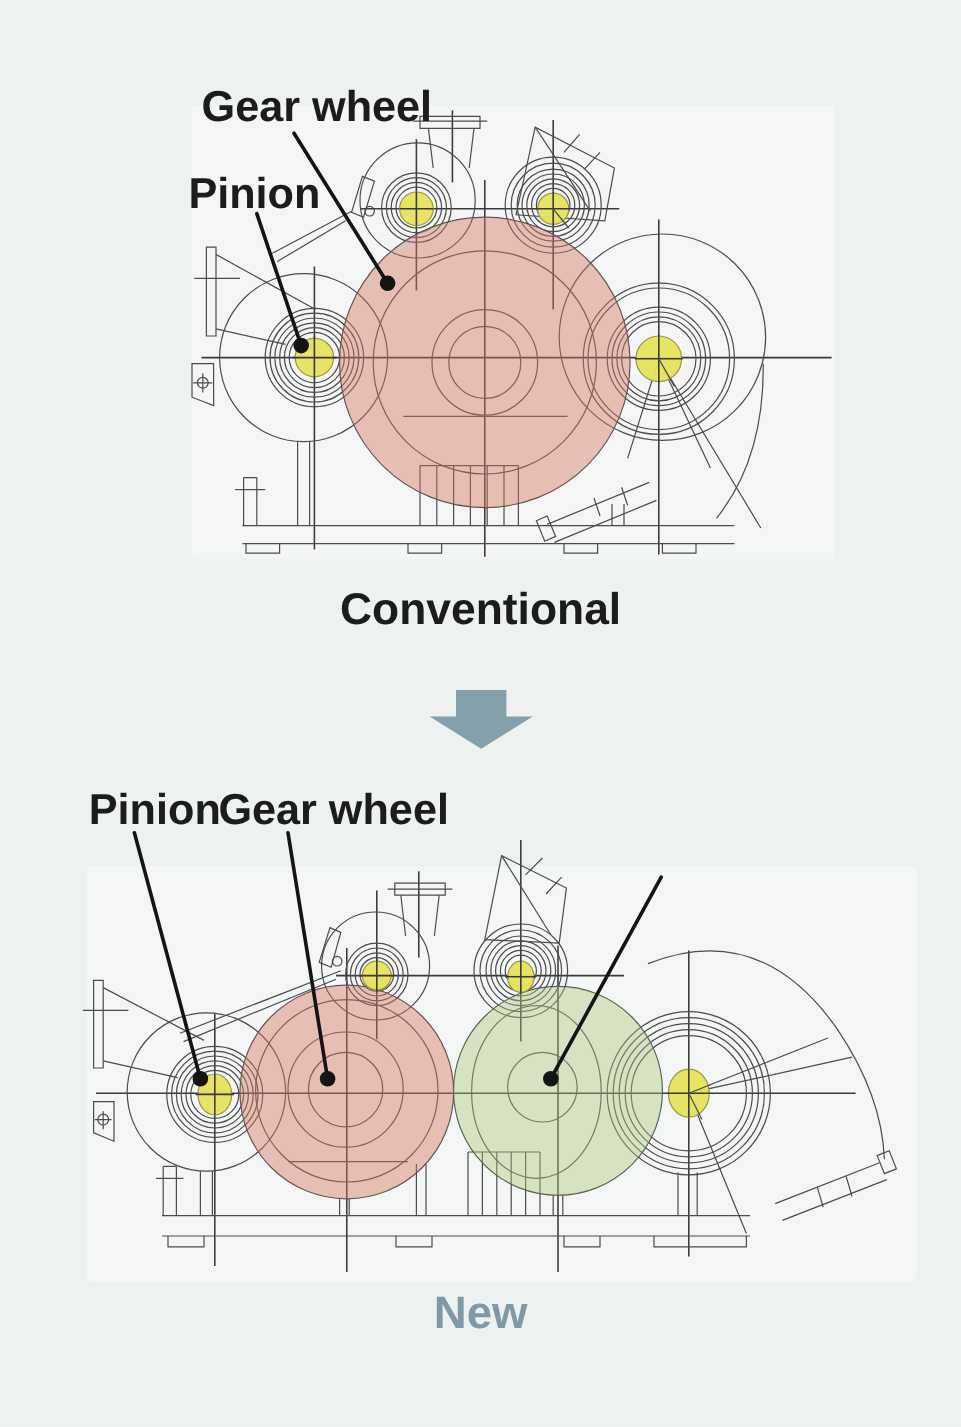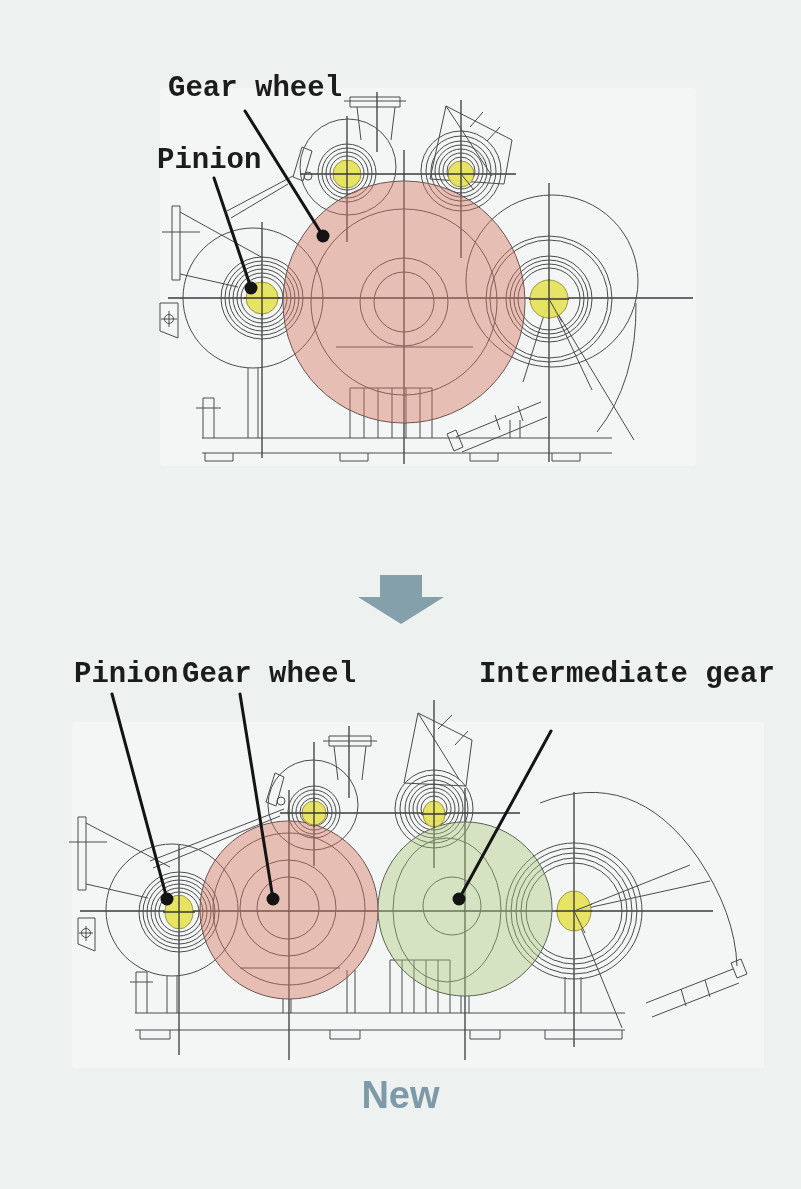--- a/index.html
+++ b/index.html
@@ -14,22 +14,22 @@
   svg.scene{position:absolute;left:0;top:0;}
   .ln{fill:none;stroke:var(--line);stroke-width:1;}
   .cl{fill:none;stroke:var(--line-dark);stroke-width:1.3;}
   .paper{fill:var(--paper);opacity:.55;}
   .ov-pink{fill:var(--overlay-pink);fill-opacity:.44;stroke:none;}
   .ov-green{fill:var(--overlay-green);fill-opacity:.40;stroke:none;}
   .hub{fill:var(--highlight-yellow);fill-opacity:.95;stroke:var(--highlight-yellow-edge);stroke-width:1;}
   .leader{fill:none;stroke:var(--leader);stroke-width:3;stroke-linecap:round;}
   .dot{fill:var(--leader);stroke:none;}
   .arrow{fill:var(--accent-arrow);stroke:none;}
-  .lbl{position:absolute;font-weight:700;font-size:29px;line-height:33px;
-       color:var(--label-text);white-space:nowrap;font-family:Liberation Mono, monospace;}
+  .lbl{position:absolute;font-weight:700;font-size:36px;line-height:33px;
+       color:var(--label-text);white-space:nowrap;}
   .title{position:absolute;left:0;width:100%;text-align:center;font-weight:700;}
   .title-conventional{top:487px;font-size:37px;color:var(--label-text);}
   .title-new{top:1074px;font-size:38px;color:var(--accent-title);}
 </style>
 </head>
 <body>
 
 <div class="page">
 
   <svg class="scene" width="801" height="1189" viewBox="0 0 801 1189">
@@ -272,21 +272,21 @@
       <path class="leader" d="M240 694 L273 899"></path>
       <circle class="dot" cx="273" cy="899" r="6.5"></circle>
       <path class="leader" d="M551 731 L459 899"></path>
       <circle class="dot" cx="459" cy="899" r="6.5"></circle>
     </g>
   </svg>
 
   <div class="lbl" style="left:168px;top:72px">Gear wheel</div>
   <div class="lbl" style="left:157px;top:144px">Pinion</div>
 
+  <div class="title title-conventional">Conventional</div>
 
   <div class="lbl" style="left:74px;top:658px">Pinion</div>
   <div class="lbl" style="left:182px;top:658px">Gear wheel</div>
   <div class="lbl" style="left:479px;top:658px">
-    <div>Intermediate gear</div>
   </div>
 
   <div class="title title-new">New</div>
 </div>
 
 </body></html>

